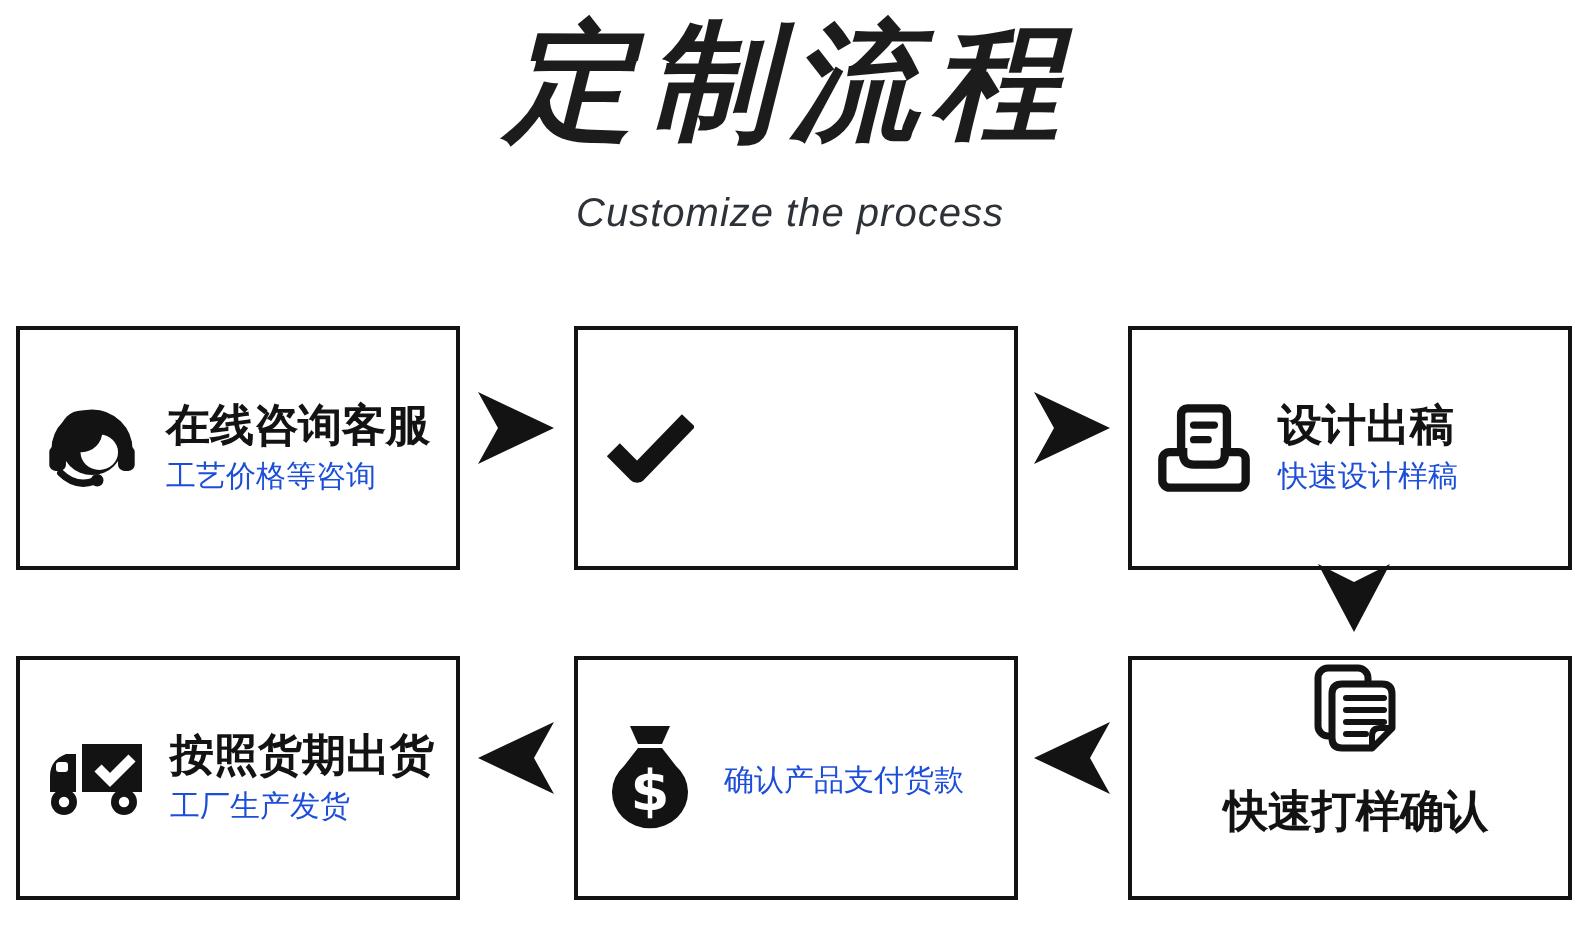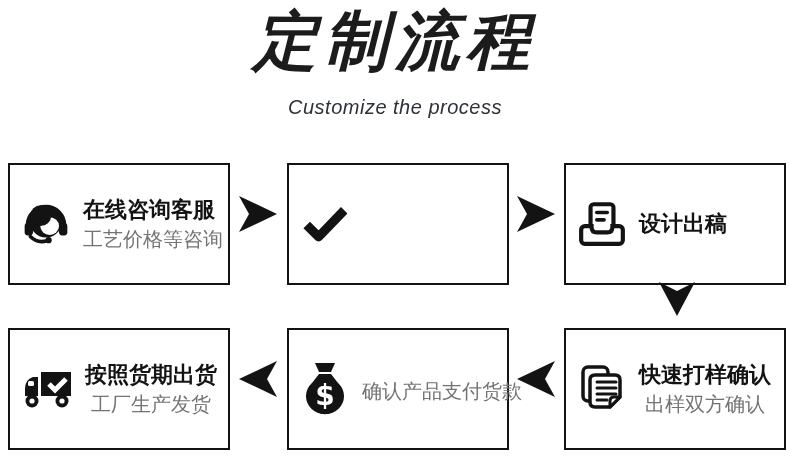--- a/index.html
+++ b/index.html
@@ -17,27 +17,27 @@
     margin-top:18px;font-size:20px;letter-spacing:0.5px;color:#2d3138;font-weight:400;
   }
   .step{
     position:absolute;width:222px;height:122px;box-sizing:border-box;
     border:2px solid #131313;background:#ffffff;
     display:flex;align-items:center;gap:11px;padding:0 4px 0 10px;
   }
   .icon{flex:0 0 52px;width:52px;display:flex;align-items:center;justify-content:center;}
   .txt{display:flex;flex-direction:column;min-width:0;}
   .t{font-size:22px;font-weight:700;color:#131313;white-space:nowrap;line-height:1.2;}
-  .s{font-size:20px;color:#737373;margin-top:4px;white-space:nowrap;line-height:1.2;text-align:center;}
+  .s{font-size:15px;color:#1d4ed8;margin-top:4px;white-space:nowrap;line-height:1.2;}
   .arrow{position:absolute;width:38px;height:36px;}
   
   #step-1{left:8px;top:163px;}
   #step-2{left:287px;top:163px;}
   #step-3{left:564px;top:163px;}
-  #step-4{left:564px;top:328px;}
+  #step-4{left:564px;top:328px;flex-direction:column;}
   #step-5{left:287px;top:328px;}
   #step-6{left:8px;top:328px;padding-left:12px;}
   #arrow-1{left:239px;top:196px;}
   #arrow-2{left:517px;top:196px;}
   #arrow-3{left:658px;top:282px;height:34px;}
   #arrow-4{left:517px;top:361px;}
   #arrow-5{left:239px;top:361px;}
 </style>
 </head>
 <body>
@@ -79,38 +79,38 @@
     <svg width="50" height="50" viewBox="0 0 48 48">
       <rect x="13" y="5" width="22" height="26" rx="3" fill="#ffffff" stroke="#131313" stroke-width="4"></rect>
       <path d="M19 13 H29" stroke="#131313" stroke-width="3.5" stroke-linecap="round"></path>
       <path d="M19 20 H26" stroke="#131313" stroke-width="3.5" stroke-linecap="round"></path>
       <rect x="4" y="26" width="40" height="17" rx="3.5" fill="#ffffff" stroke="#131313" stroke-width="4"></rect>
       <path d="M14 24 v3 q0 5 5 5 h10 q5 0 5 -5 v-3" fill="#ffffff" stroke="#131313" stroke-width="4" stroke-linejoin="round"></path>
     </svg>
   </span>
   <div class="txt">
     <div class="t">设计出稿</div>
+    <div class="s">快速设计样稿</div>
   </div>
 </div>
 
 <div class="step" id="step-4">
   <span class="icon">
     <svg width="48" height="52" viewBox="0 0 48 52">
       <rect x="5" y="4" width="25" height="34" rx="5" fill="#ffffff" stroke="#131313" stroke-width="3.5"></rect>
       <path d="M17 12 h20 q5 0 5 5 v17 l-10 10 h-15 q-5 0 -5 -5 v-22 q0 -5 5 -5 z" fill="#ffffff" stroke="#131313" stroke-width="3.5" stroke-linejoin="round"></path>
       <path d="M32 44 v-6 q0 -4 4 -4 h6 z" fill="#ffffff" stroke="#131313" stroke-width="3" stroke-linejoin="round"></path>
       <path d="M19 19 h19" stroke="#131313" stroke-width="3" stroke-linecap="round"></path>
       <path d="M19 25 h19" stroke="#131313" stroke-width="3" stroke-linecap="round"></path>
       <path d="M19 31 h19" stroke="#131313" stroke-width="3" stroke-linecap="round"></path>
       <path d="M19 37 h10" stroke="#131313" stroke-width="3" stroke-linecap="round"></path>
     </svg>
   </span>
   <div class="txt">
     <div class="t">快速打样确认</div>
-    <div class="s">出样双方确认</div>
   </div>
 </div>
 
 <div class="step" id="step-5">
   <span class="icon">
     <svg width="46" height="54" viewBox="0 0 46 54">
       <path d="M13 1 h20 l-4 9 h-12 z" fill="#131313"></path>
       <path d="M17 12 h12 l7 9 a19 18 0 1 1 -26 0 z" fill="#131313"></path>
       <circle cx="23" cy="34" r="18" fill="#131313"></circle>
       <text x="23" y="43" font-size="28" font-weight="bold" fill="#ffffff" text-anchor="middle" font-family="DejaVu Sans, sans-serif">$</text>

